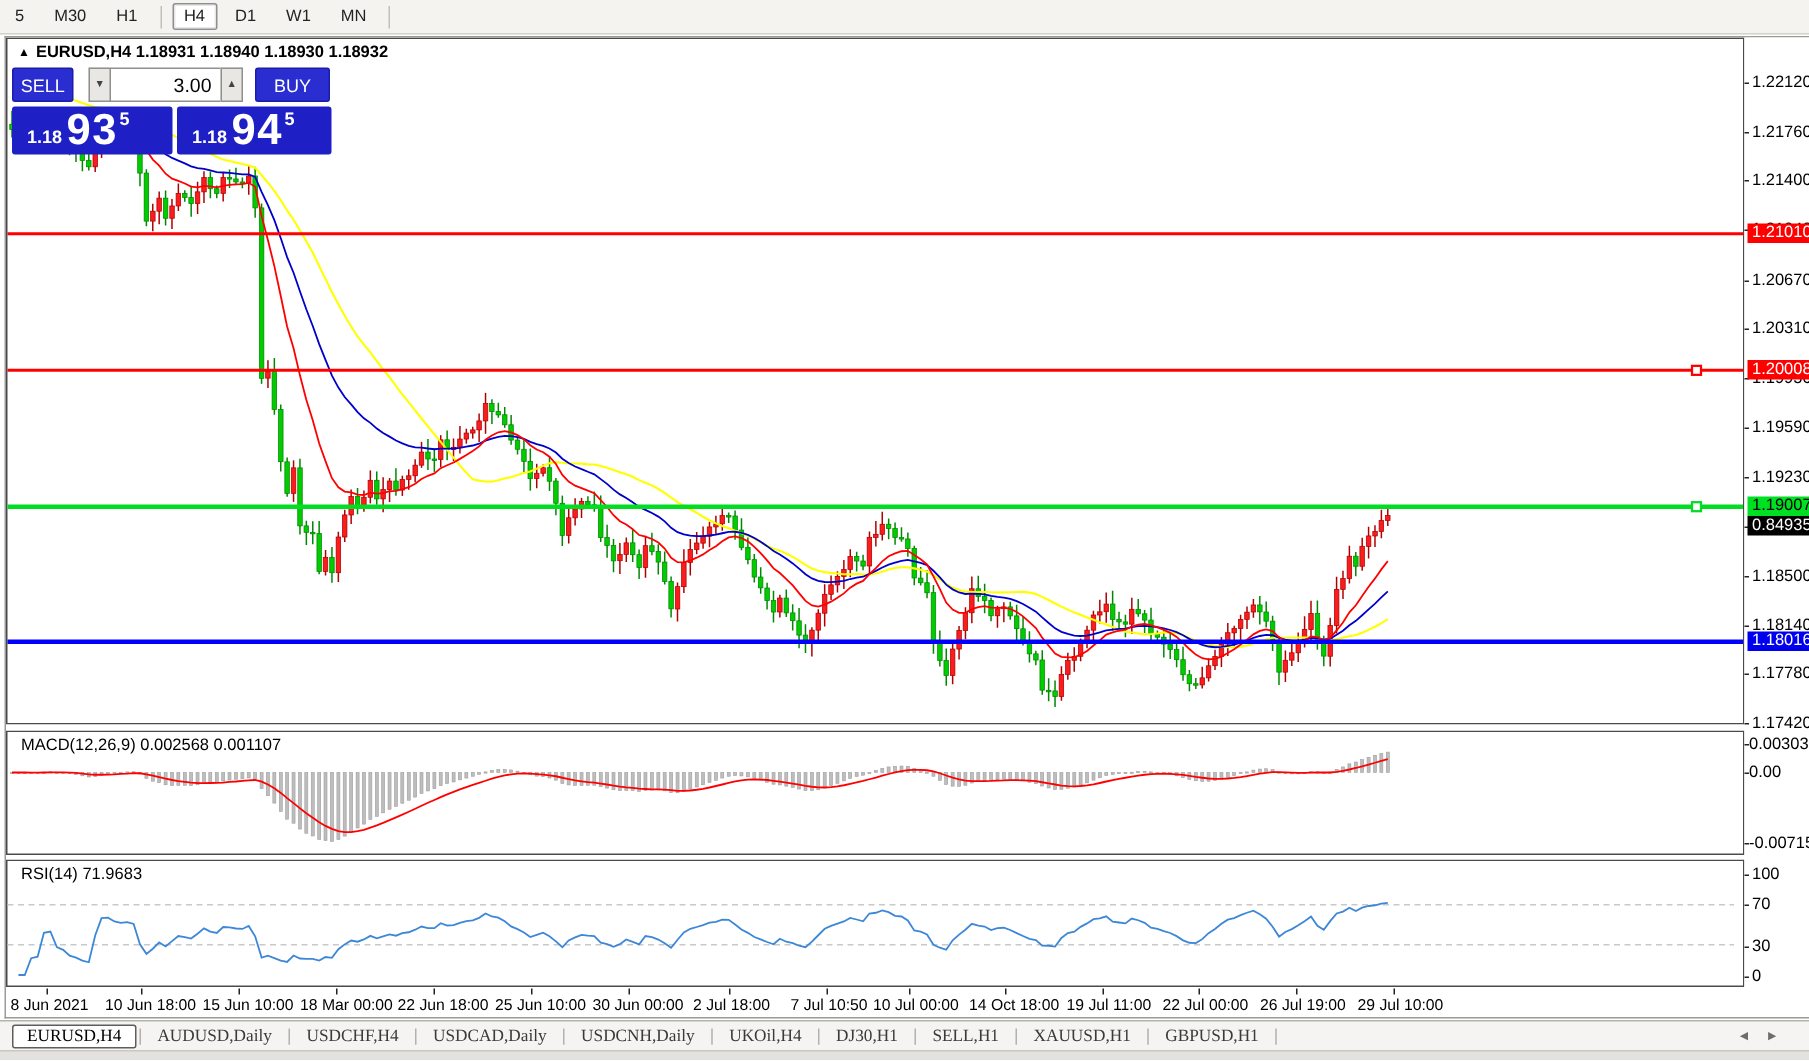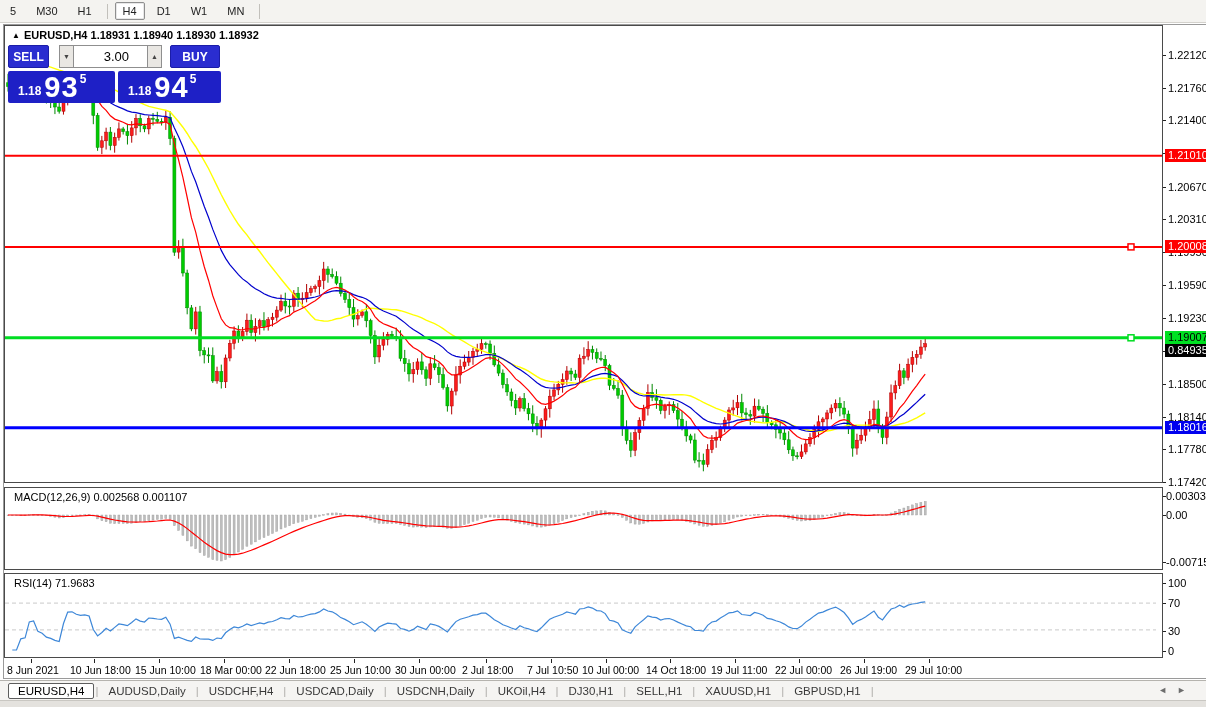--- a/index.html
+++ b/index.html
@@ -32,41 +32,41 @@
               text-align:left; padding-left:3px; white-space:nowrap; z-index:3; }
 
   
   .time-axis { position:absolute; left:4px; top:659px; width:1159px; height:20px; z-index:2; font-size:10.5px; color:#000; }
   .time-label { position:absolute; top:5px; white-space:nowrap; }
   .time-tick { position:absolute; top:0; width:1px; height:4px; background:#222; }
 
   
   .trade-panel { position:absolute; left:8px; top:45px; width:213px; height:60px; z-index:5; }
   .tp-row1 { display:flex; height:23px; }
-  .btn-trade { background:#2a2dd0; color:#fff; font-size:12px; font-weight:bold; text-align:center;
+  .btn-trade { background:#2a2dd0; color:#fff; font-size:12px; font-weight:normal; text-align:center;
                line-height:22px; border:1px solid #1b1da8; }
   .btn-sell { width:41px; border-radius:2px; }
   .btn-buy  { width:50px; border-radius:2px; }
   .vol-group { display:flex; margin-left:10px; margin-right:8px; }
   .spin-btn { width:15px; background:#e9e7e3; border:1px solid #8f8f8f; color:#444; font-size:7px;
               display:flex; align-items:center; justify-content:center; }
   .vol-input { width:73px; border-top:1px solid #8f8f8f; border-bottom:1px solid #8f8f8f; border-left:none; border-right:none;
-               font-size:13px; text-align:right; padding-right:18px; font-family:"Liberation Sans",sans-serif; color:#000; }
+               font-size:13px; text-align:right; padding-right:6px; font-family:"Liberation Sans",sans-serif; color:#000; }
   .tp-row2 { display:flex; margin-top:3px; height:32px; }
   .px-big { background:#1e20c6; color:#fff; display:flex; align-items:flex-end; padding:0 6px 2px 10px; }
   .px-big .small { font-size:12px; font-weight:bold; margin-right:3px; padding-bottom:3px; }
   .px-big .big { font-size:29px; font-weight:bold; line-height:28px; letter-spacing:1px; }
   .px-big .sup { font-size:12px; font-weight:bold; align-self:flex-start; margin-top:1px; margin-left:1px; }
   .px-sell { width:107px; border-radius:2px; }
   .px-buy  { width:103px; margin-left:3px; border-radius:2px; }
 
   
   .tabbar { position:absolute; left:0; top:680px; width:1206px; height:20px; background:#f5f4f2;
             border-top:1px solid #b5b3ae; display:flex; align-items:center; font-size:11.5px; color:#3a3a3a; z-index:6; }
-  .tab { padding:2px 9px; white-space:nowrap; }
+  .tab { padding:2px 9px; white-space:nowrap;font-family:Liberation Serif, serif; }
   .tab.active { background:#fff; border:1px solid #5d5d5d; border-radius:2px; margin-left:8px; padding:1px 9px; color:#000; }
   .tab-sep { color:#b0aeaa; margin:0 1px; }
   .pager { position:absolute; right:10px; top:4px; color:#6d6d6d; font-size:9px; letter-spacing:10px; }
 
   .status-strip { position:absolute; left:0; top:700px; width:1206px; height:7px; background:#e4e2de; border-top:1px solid #c9c7c2; z-index:6; }
 </style>
 </head>
 <body>
 
 <div id="screen">

